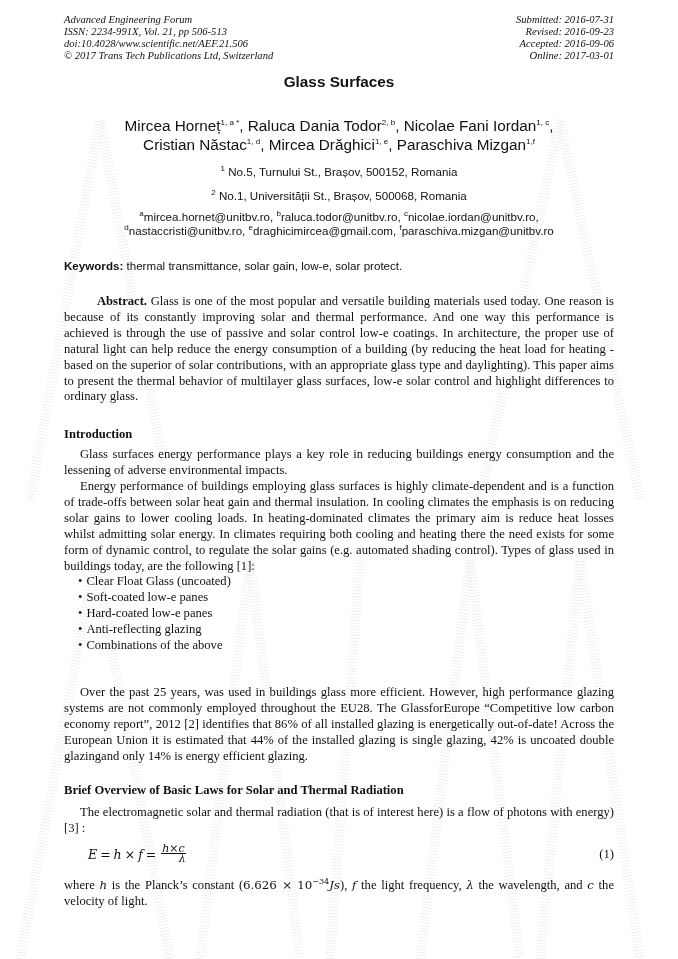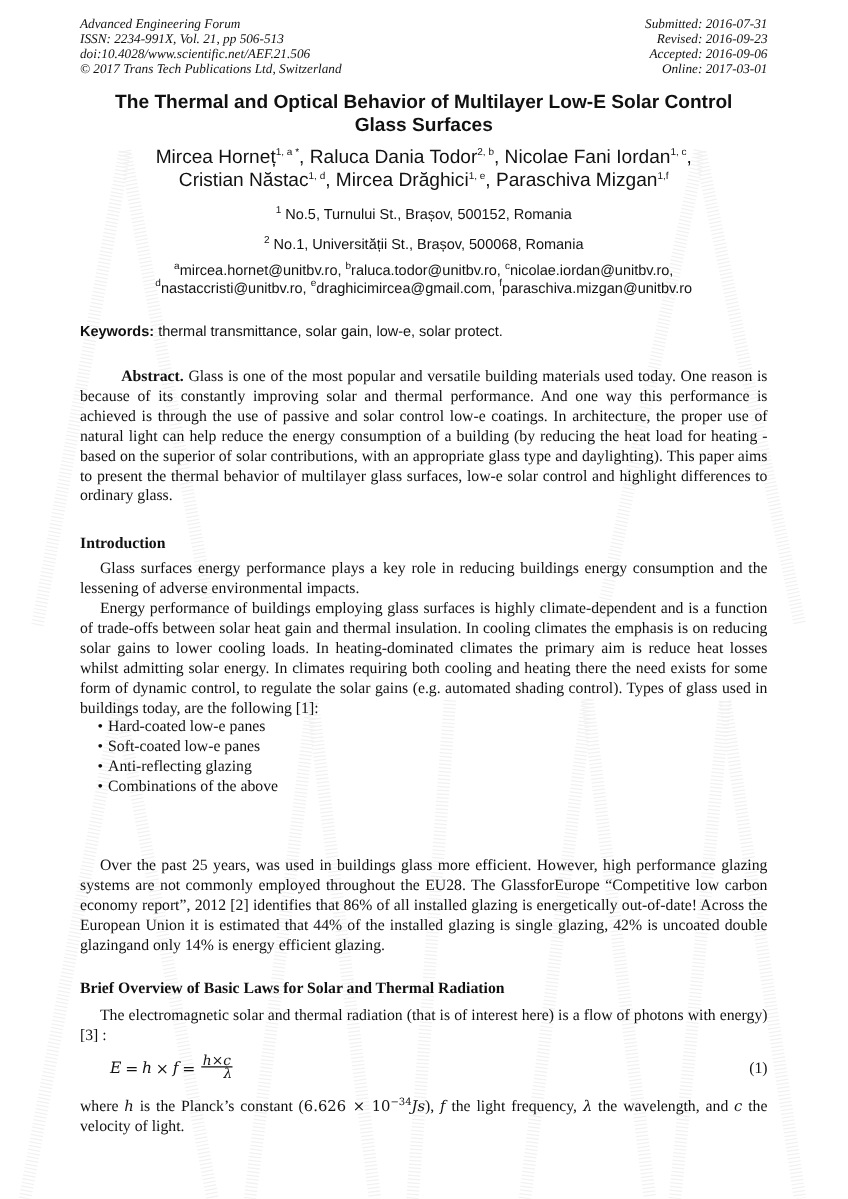--- a/index.html
+++ b/index.html
@@ -69,21 +69,20 @@
 </div>
 
 <div class="hdr hdr-right">
   <div>Submitted: 2016-07-31</div>
   <div>Revised: 2016-09-23</div>
   <div>Accepted: 2016-09-06</div>
   <div>Online: 2017-03-01</div>
 </div>
 
 <div class="title">
-  <div>The Thermal and Optical Behavior of Multilayer Low-E Solar Control</div>
   <div>Glass Surfaces</div>
 </div>
 
 <div class="authors">
   <div>
     <span>Mircea Horneț</span><sup>1, a *</sup><span>, </span><span>Raluca Dania Todor</span><sup>2, b</sup><span>, </span><span>Nicolae Fani Iordan</span><sup>1, c</sup><span>,</span>
   </div>
   <div>
     <span>Cristian Năstac</span><sup>1, d</sup><span>, </span><span>Mircea Drăghici</span><sup>1, e</sup><span>, </span><span>Paraschiva Mizgan</span><sup>1,f</sup>
   </div>
@@ -111,22 +110,23 @@
 
 <div class="abstract body-text">
   <b>Abstract.</b><span> Glass is one of the most popular and versatile building materials used today. One reason is because of its constantly improving solar and thermal performance. And one way this performance is achieved is through the use of passive and solar control low-e coatings. In architecture, the proper use of natural light can help reduce the energy consumption of a building (by reducing the heat load for heating - based on the superior of solar contributions, with an appropriate glass type and daylighting). This paper aims to present the thermal behavior of multilayer glass surfaces, low-e solar control and highlight differences to ordinary glass.</span>
 </div>
 
 <div class="h2" style="top:426px;">Introduction</div>
 <div class="para body-text indent" style="top:447px;">Glass surfaces energy performance plays a key role in reducing buildings energy consumption and the lessening of adverse environmental impacts.</div>
 <div class="para body-text indent" style="top:479px;">Energy performance of buildings employing glass surfaces is highly climate-dependent and is a function of trade-offs between solar heat gain and thermal insulation. In cooling climates the emphasis is on reducing solar gains to lower cooling loads. In heating-dominated climates the primary aim is reduce heat losses whilst admitting solar energy. In climates requiring both cooling and heating there the need exists for some form of dynamic control, to regulate the solar gains (e.g. automated shading control). Types of glass used in buildings today, are the following [1]:</div>
 <div class="para body-text" style="top:574px;">
   <ul class="bullets">
+    <li>Clear Float Glass (uncoated)</li>
+    <li>Soft-coated low-e panes</li>
     <li>Hard-coated low-e panes</li>
-    <li>Soft-coated low-e panes</li>
     <li>Anti-reflecting glazing</li>
     <li>Combinations of the above</li>
   </ul>
 </div>
 <div class="para body-text indent" style="top:685px;">Over the past 25 years, was used in buildings glass more efficient. However, high performance glazing systems are not commonly employed throughout the EU28. The GlassforEurope “Competitive low carbon economy report”, 2012 [2] identifies that 86% of all installed glazing is energetically out-of-date! Across the European Union it is estimated that 44% of the installed glazing is single glazing, 42% is uncoated double glazingand only 14% is energy efficient glazing.</div>
 
 <div class="h2" style="top:782px;">Brief Overview of Basic Laws for Solar and Thermal Radiation</div>
 <div class="para body-text indent" style="top:805px;">The electromagnetic solar and thermal radiation (that is of interest here) is a flow of photons with energy) [3] :</div>
 
 <div class="eq">

